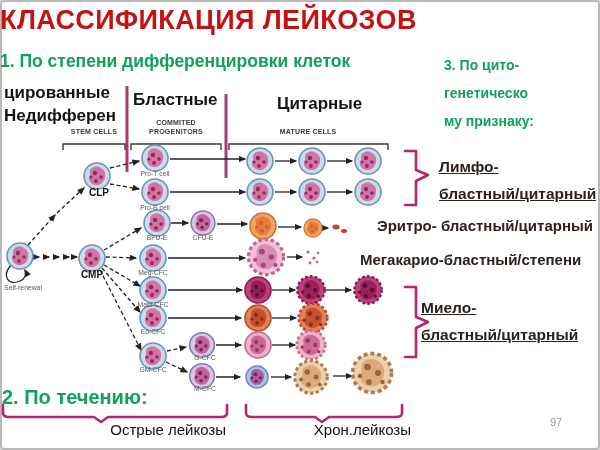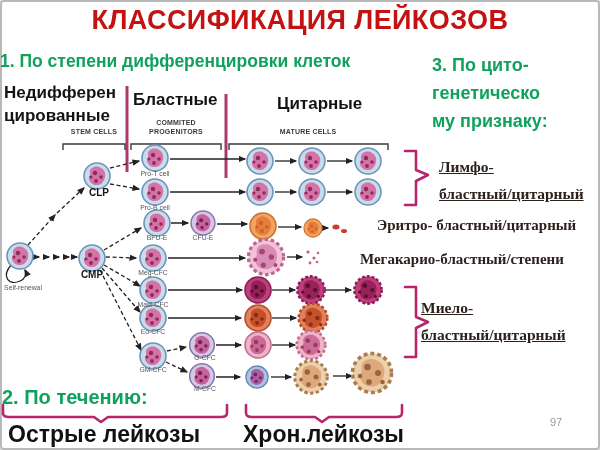--- a/index.html
+++ b/index.html
@@ -1,41 +1,41 @@
 <!DOCTYPE html>
 <html><head>
 <meta charset="utf-8">
 <style>
   html,body{margin:0;padding:0;background:#dcdcdc;}
   .slide{position:relative;width:600px;height:450px;background:#fff;overflow:hidden;
     font-family:"Liberation Sans","DejaVu Sans",sans-serif;
     box-shadow:inset 0 0 0 2px #b9b9b9;border-radius:4px;}
   .abs{position:absolute;}
-  .title{top:5px;left:0;width:100%;text-align:center;font-size:27px;font-weight:bold;
+  .title{top:5px;left:0;width:100%;text-align:left;font-size:27px;font-weight:bold;
     color:#c41212;letter-spacing:.4px;}
   .green{color:#10a15c;font-weight:bold;}
   .s1{top:51px;left:0;font-size:17.5px;}
-  .s3{top:51px;left:432px;width:154px;font-size:18px;line-height:28px;}
+  .s3{top:51px;left:444px;width:154px;font-size:14px;line-height:28px;}
   .colhead{font-weight:bold;color:#131313;font-size:17px;line-height:23px;}
   .undiff{top:81px;left:4px;}
   .blast{top:88px;left:133px;}
   .cytic{top:92px;left:277px;}
   .stage{font-size:7px;font-weight:bold;color:#3a3a3a;letter-spacing:.2px;text-align:center;}
   .stem-lbl{top:128px;left:62px;width:64px;}
   .comm-lbl{top:118px;left:134px;width:84px;line-height:9px;}
   .mat-lbl{top:128px;left:268px;width:80px;}
-  .cls{font-weight:bold;color:#2d211d;font-size:15px;font-family:Liberation Serif, serif;}
+  .cls{font-weight:bold;color:#2d211d;font-size:15px;}
   .uline{text-decoration:underline;}
   .lympho{top:153px;left:439px;line-height:27px;font-size:15.5px;}
   .erythro{top:217px;left:377px;}
   .megak{top:251px;left:360px;}
   .myelo{top:294px;left:421px;line-height:27px;font-size:15.5px;}
   .mono{top:369px;left:387px;}
   .s2{top:386px;left:2px;font-size:20px;}
-  .bigbot{font-size:23px;font-weight:bold;color:#111;text-align:left;}
+  .bigbot{font-size:15px;font-weight:normal;color:#111;text-align:right;}
   .acute{top:421px;left:8px;width:218px;}
   .chronic{top:421px;left:243px;width:168px;}
   .pagenum{top:416px;left:550px;font-size:11px;color:#9a9a9a;}
   svg.diagram{position:absolute;left:0;top:0;}
   .arr{stroke:#222;stroke-width:1.3;fill:none;marker-end:url(#ah);}
   .dsh{stroke-dasharray:4 2.6;}
   .stage-brk{stroke:#3a3a3a;stroke-width:1.4;fill:none;}
   .mag{stroke:#aa3a6e;stroke-width:3;}
   .crim{stroke:#b9256b;stroke-width:2.6;fill:none;stroke-linejoin:round;stroke-linecap:round;}
   .cl-lbl{font-size:6.8px;fill:#555;text-anchor:middle;font-family:"Liberation Sans",sans-serif;}
@@ -218,22 +218,22 @@
 
   <div class="abs green s1">1. По степени дифференцировки клеток</div>
 
   <div class="abs green s3">
     <div>3. По цито-</div>
     <div>генетическо</div>
     <div>му признаку:</div>
   </div>
 
   <div class="abs colhead undiff">
+    <div>цированные</div>
     <div>Недифферен</div>
-    <div>цированные</div>
   </div>
   <div class="abs colhead blast">Бластные</div>
   <div class="abs colhead cytic">Цитарные</div>
 
   <div class="abs stage stem-lbl">STEM CELLS</div>
   <div class="abs stage comm-lbl">
     <div>COMMITED</div>
     <div>PROGENITORS</div>
   </div>
   <div class="abs stage mat-lbl">MATURE CELLS</div>

